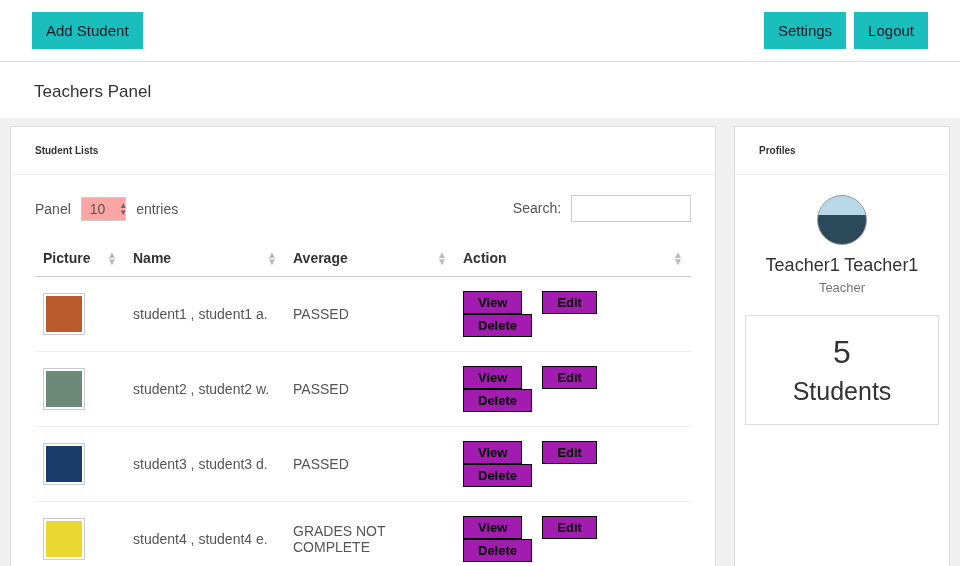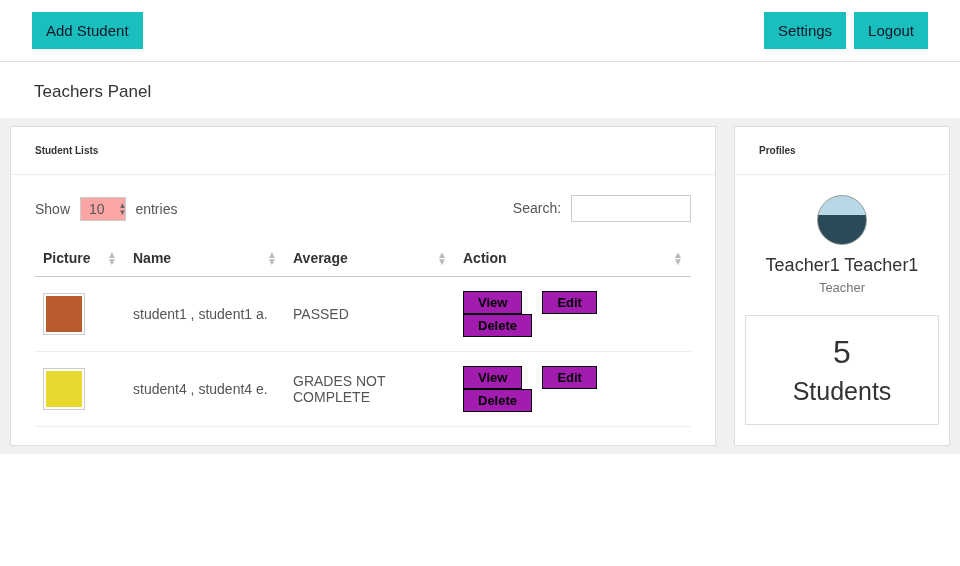--- a/index.html
+++ b/index.html
@@ -46,21 +46,21 @@
 </div>
 
 <div class="page-title">Teachers Panel</div>
 
 <div class="content">
   <div class="panel left">
     <div class="panel-header">Student Lists</div>
     <div class="panel-body">
       <div class="table-controls">
         <div>
-          <span>Show</span>
+          <span>Panel</span>
           <span class="entries-wrap">
             <span class="entries-select">10</span>
             <span class="entries-arrows">▲<br>▼</span>
           </span>
           <span>entries</span>
         </div>
         <div>
           <span>Search:</span>
           <input class="search-input" type="text" style="">
         </div>
@@ -81,20 +81,40 @@
                   <div class="thumb-inner" style="background:#b85c2e"></div>
                 </div>
               </td>
               <td>student1 , student1 a.</td>
               <td>PASSED</td>
               <td><button class="action-btn">View</button><button class="action-btn">Edit</button><button class="action-btn">Delete</button></td>
             </tr>
             <tr>
               <td>
                 <div class="thumb">
+                  <div class="thumb-inner" style="background:#6b8a7a"></div>
+                </div>
+              </td>
+              <td>student2 , student2 w.</td>
+              <td>PASSED</td>
+              <td><button class="action-btn">View</button><button class="action-btn">Edit</button><button class="action-btn">Delete</button></td>
+            </tr>
+            <tr>
+              <td>
+                <div class="thumb">
+                  <div class="thumb-inner" style="background:#1a3a6a"></div>
+                </div>
+              </td>
+              <td>student3 , student3 d.</td>
+              <td>PASSED</td>
+              <td><button class="action-btn">View</button><button class="action-btn">Edit</button><button class="action-btn">Delete</button></td>
+            </tr>
+            <tr>
+              <td>
+                <div class="thumb">
                   <div class="thumb-inner" style="background:#e8d830"></div>
                 </div>
               </td>
               <td>student4 , student4 e.</td>
               <td>GRADES NOT COMPLETE</td>
               <td><button class="action-btn">View</button><button class="action-btn">Edit</button><button class="action-btn">Delete</button></td>
             </tr>
           </tbody>
       </table>
     </div>

